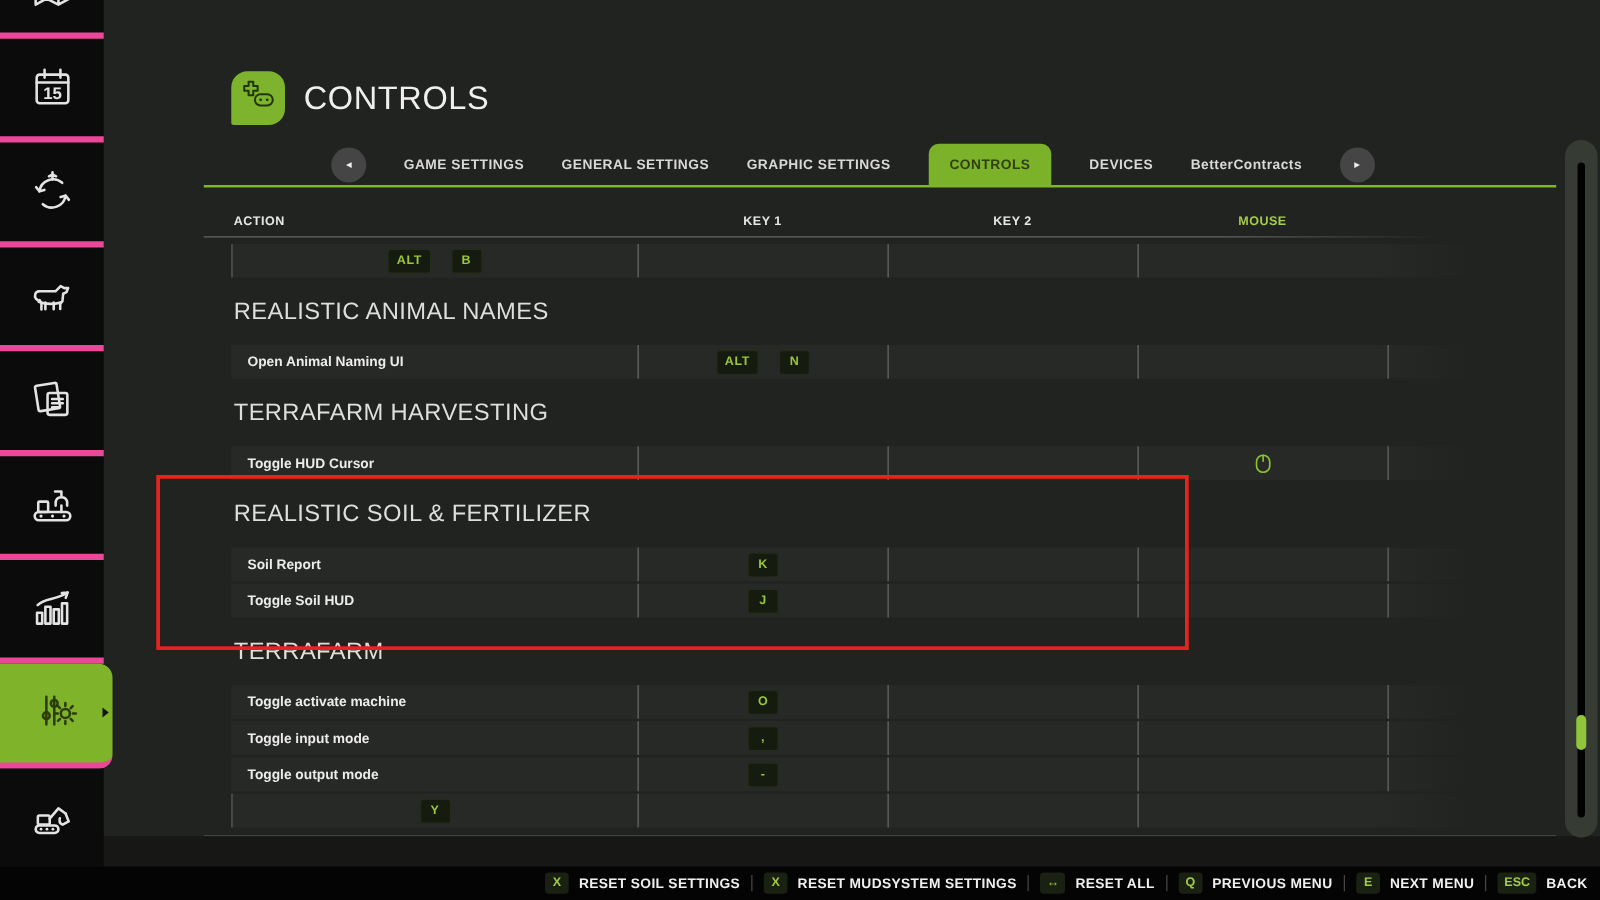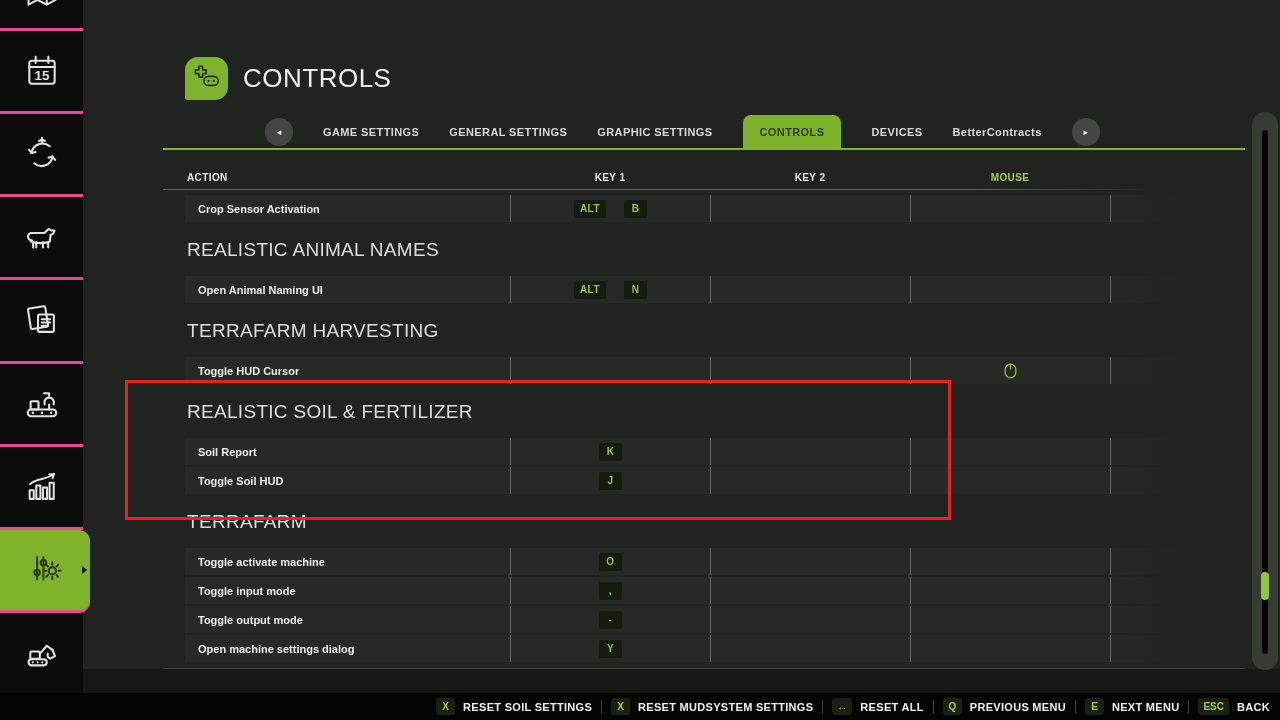--- a/index.html
+++ b/index.html
@@ -3,21 +3,21 @@
 <meta charset="utf-8">
 <style>
   html,body{margin:0;padding:0;background:#000;}
   .page{position:relative;width:1280px;height:720px;overflow:hidden;
         font-family:"Liberation Sans","DejaVu Sans",sans-serif;background:#212320;}
 
   
   .sidebar{position:absolute;left:0;top:0;width:83px;height:693px;background:#0a0b0a;
            display:flex;flex-direction:column;z-index:5;}
   .sb-item{width:83px;flex:1;display:flex;align-items:center;justify-content:center;
-           border-bottom:3px solid #ec4899;box-sizing:border-box;color:#e3e3e3;position:relative;}
+           border-bottom:5px solid #ec4899;box-sizing:border-box;color:#e3e3e3;position:relative;}
   .sb-item:first-child{flex:0 0 31px;overflow:hidden;}
   .sb-item:first-child .sb-icon{margin-top:-44px;}
   .sb-item:last-child{border-bottom:none;}
   .sb-icon{width:38px;height:38px;display:block;}
   .sb-icon svg{width:38px;height:38px;display:block;}
   .sb-item.active{background:#7fb42a;width:90px;border-radius:0 11px 11px 0;color:#2c3d0b;z-index:6;}
   .sb-item.active::after{content:'';position:absolute;right:3px;top:50%;transform:translateY(-50%);
            width:0;height:0;border-top:4px solid transparent;border-bottom:4px solid transparent;
            border-left:5px solid #111310;}
   svg .ln{fill:none;stroke:currentColor;stroke-width:1.3;stroke-linecap:round;stroke-linejoin:round;}
@@ -218,21 +218,20 @@
     <div class="th first">ACTION</div>
     <div class="th">KEY 1</div>
     <div class="th">KEY 2</div>
     <div class="th hl">MOUSE</div>
     <div class="th"></div>
   </div>
   <div class="thead-line"></div>
 
   <div class="tbody">
       <div class="crow">
-        <div class="cell c-action">Crop Sensor Activation</div>
         <div class="cell c-key">
           <span class="kbd">ALT</span>
           <span class="kbd">B</span>
         </div>
         <div class="cell c-key"></div>
         <div class="cell c-key"></div>
         <div class="cell c-end"></div>
       </div>
       <div class="group-heading">REALISTIC ANIMAL NAMES</div>
       <div class="crow">
@@ -301,21 +300,20 @@
       <div class="crow">
         <div class="cell c-action">Toggle output mode</div>
         <div class="cell c-key">
           <span class="kbd">-</span>
         </div>
         <div class="cell c-key"></div>
         <div class="cell c-key"></div>
         <div class="cell c-end"></div>
       </div>
       <div class="crow">
-        <div class="cell c-action">Open machine settings dialog</div>
         <div class="cell c-key">
           <span class="kbd">Y</span>
         </div>
         <div class="cell c-key"></div>
         <div class="cell c-key"></div>
         <div class="cell c-end"></div>
       </div>
     </div>
 
   <div class="bottom-line"></div>

